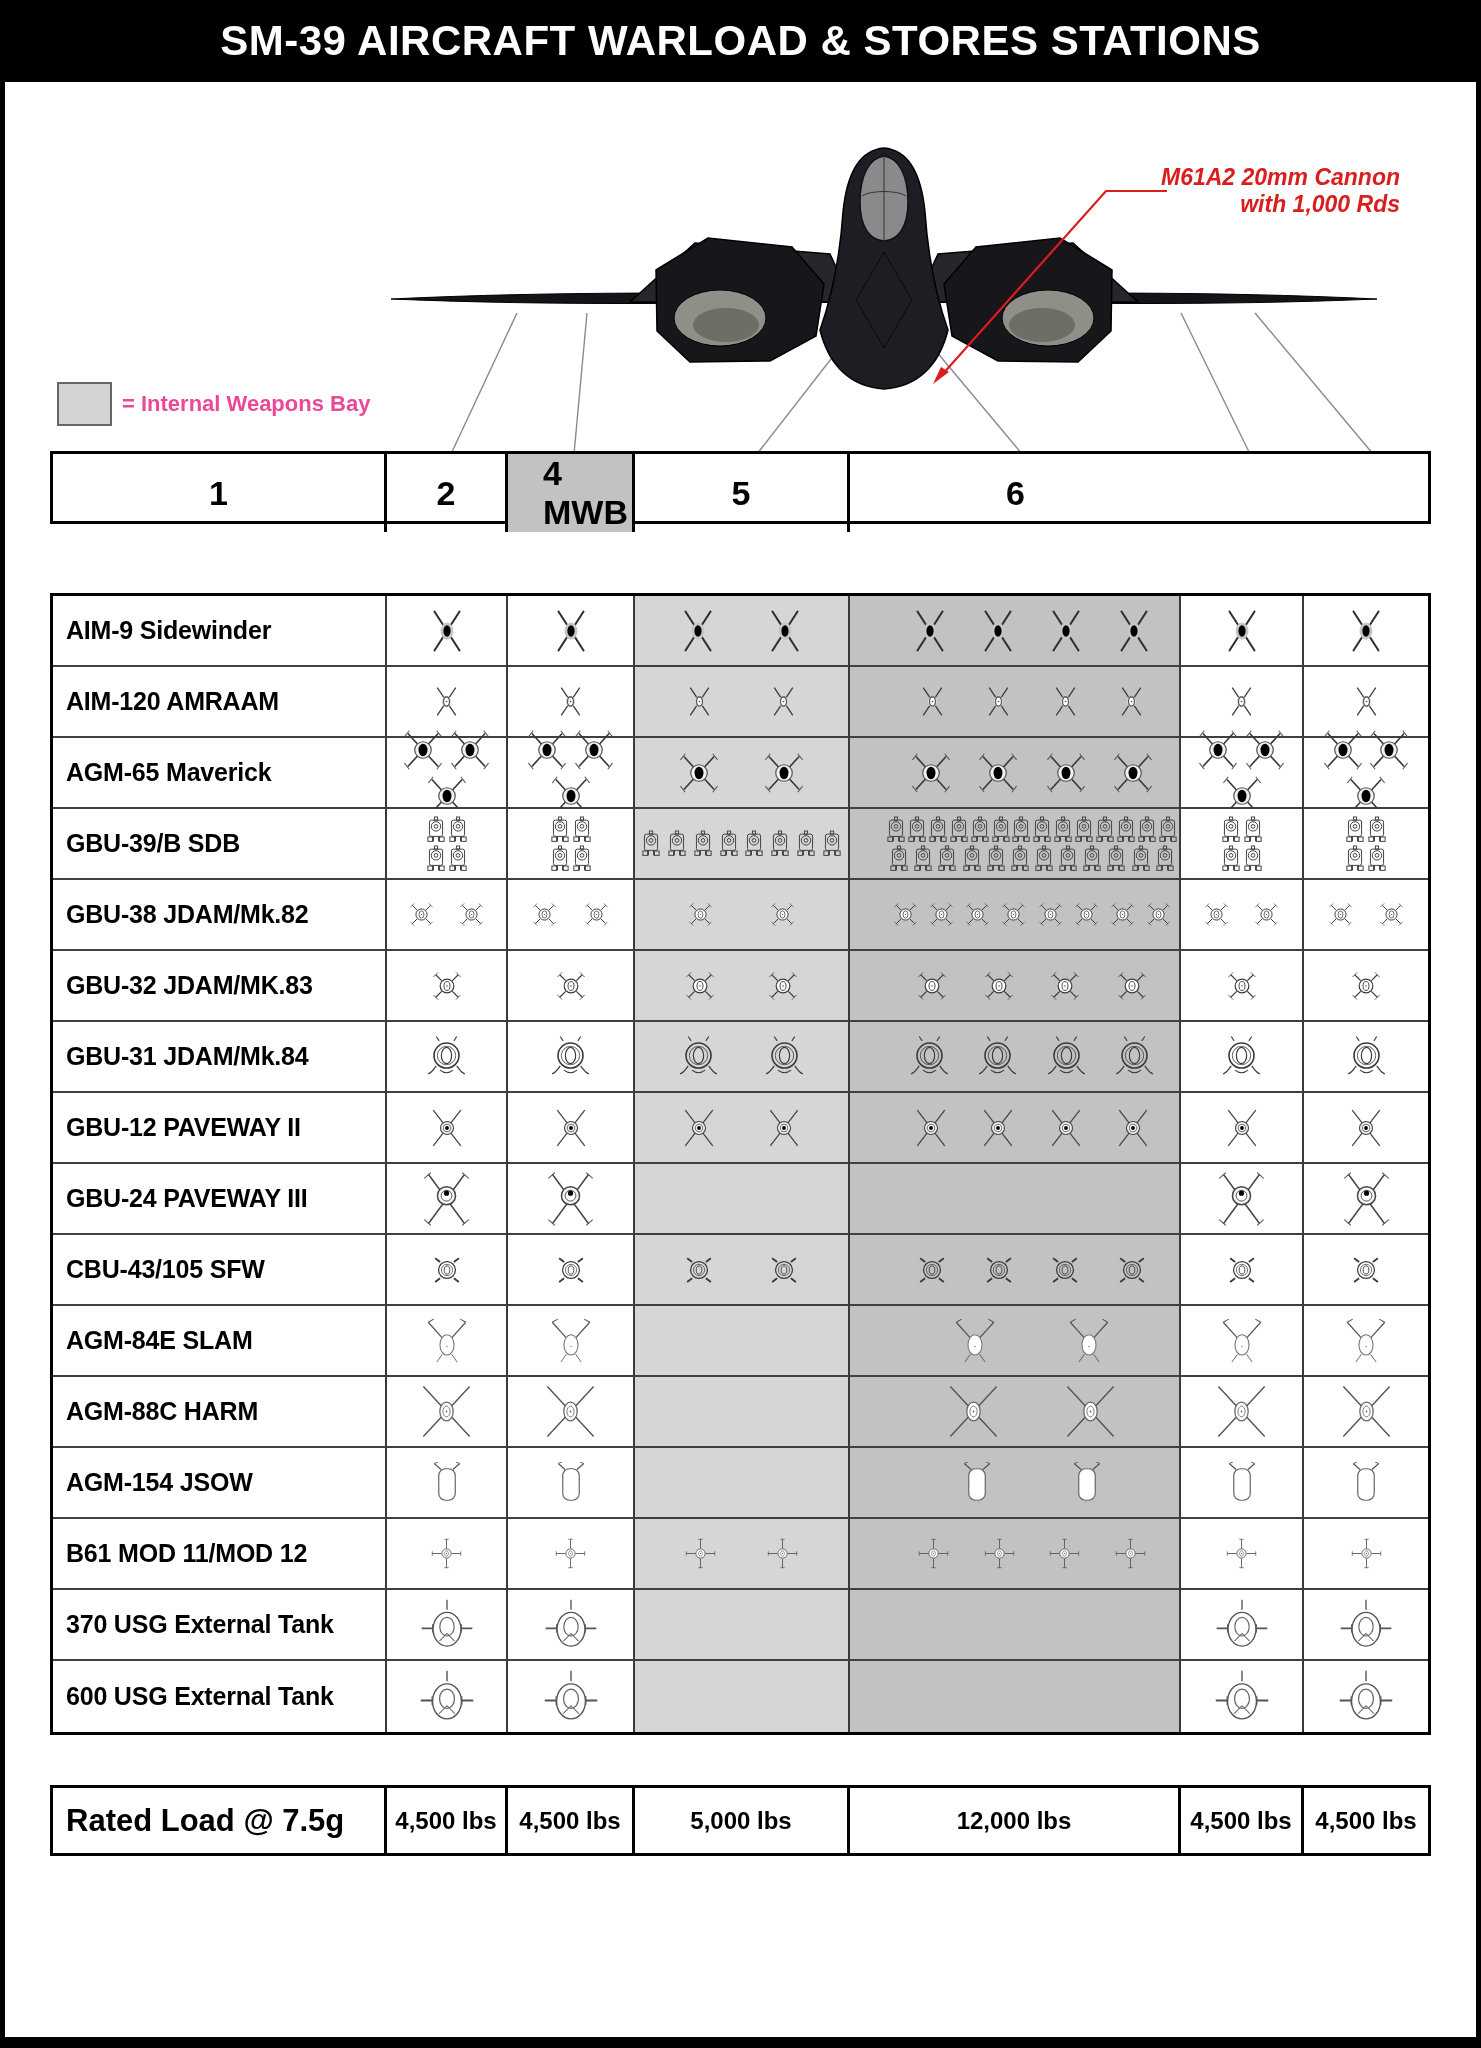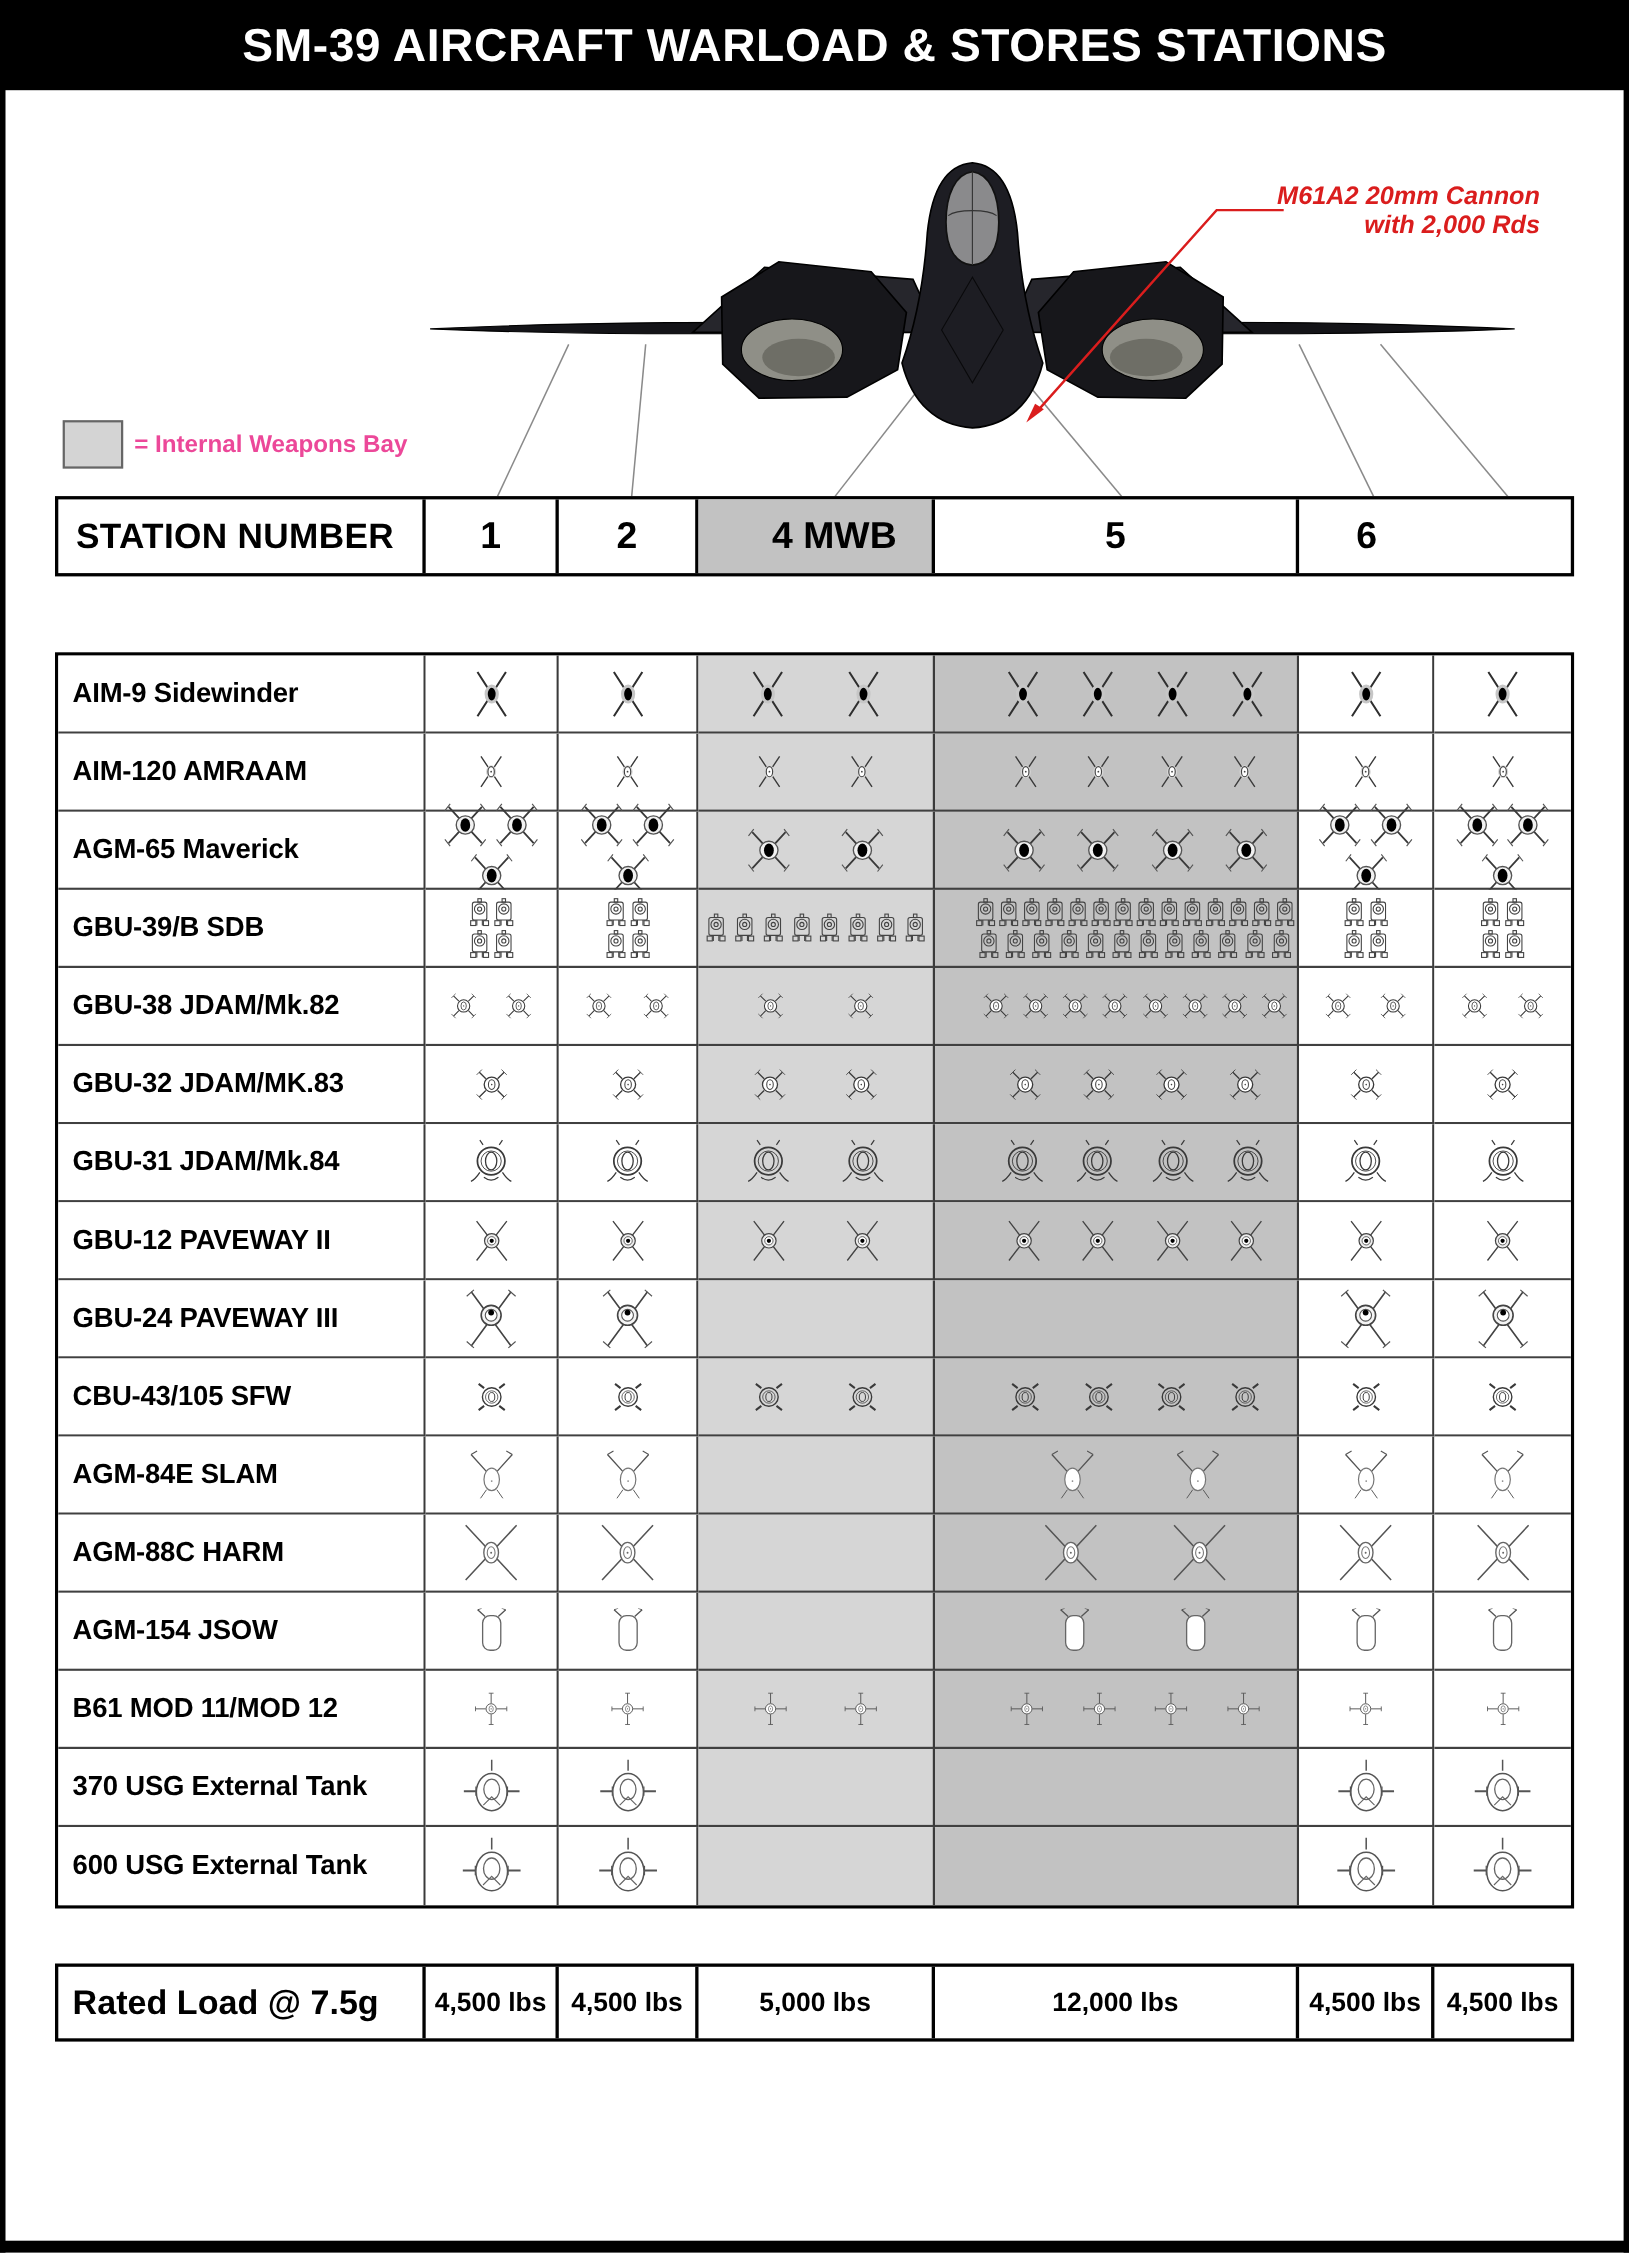--- a/index.html
+++ b/index.html
@@ -211,30 +211,29 @@
   </g>
 
   <g>
     <polyline points="1167,191 1106,191 941,376" fill="none" stroke="#da1d1d" stroke-width="2.2"></polyline>
     <polygon points="933,384 949,372 941,367" fill="#da1d1d"></polygon>
   </g>
 </svg>
 
 <div class="annotation">
   <div>M61A2 20mm Cannon</div>
-  <div>with 2,000 Rds</div>
+  <div>with 1,000 Rds</div>
 </div>
 
 <div class="legend">
   <span class="swatch"></span>
   <span class="legend-text">= Internal Weapons Bay</span>
 </div>
 
 <div class="tbl station-table" id="stationTable">
-  <div class="st-label">STATION NUMBER</div>
 <div class="st-cell">1</div>
     <div class="st-cell">2</div>
     <div class="st-cell c4">4 MWB</div>
     <div class="st-cell">5</div>
     <div class="st-cell">6</div>
   </div>
 
 <div class="tbl matrix" id="matrixTable">
     <div class="m-label">AIM-9 Sidewinder</div>
     <div class="m-cell">

